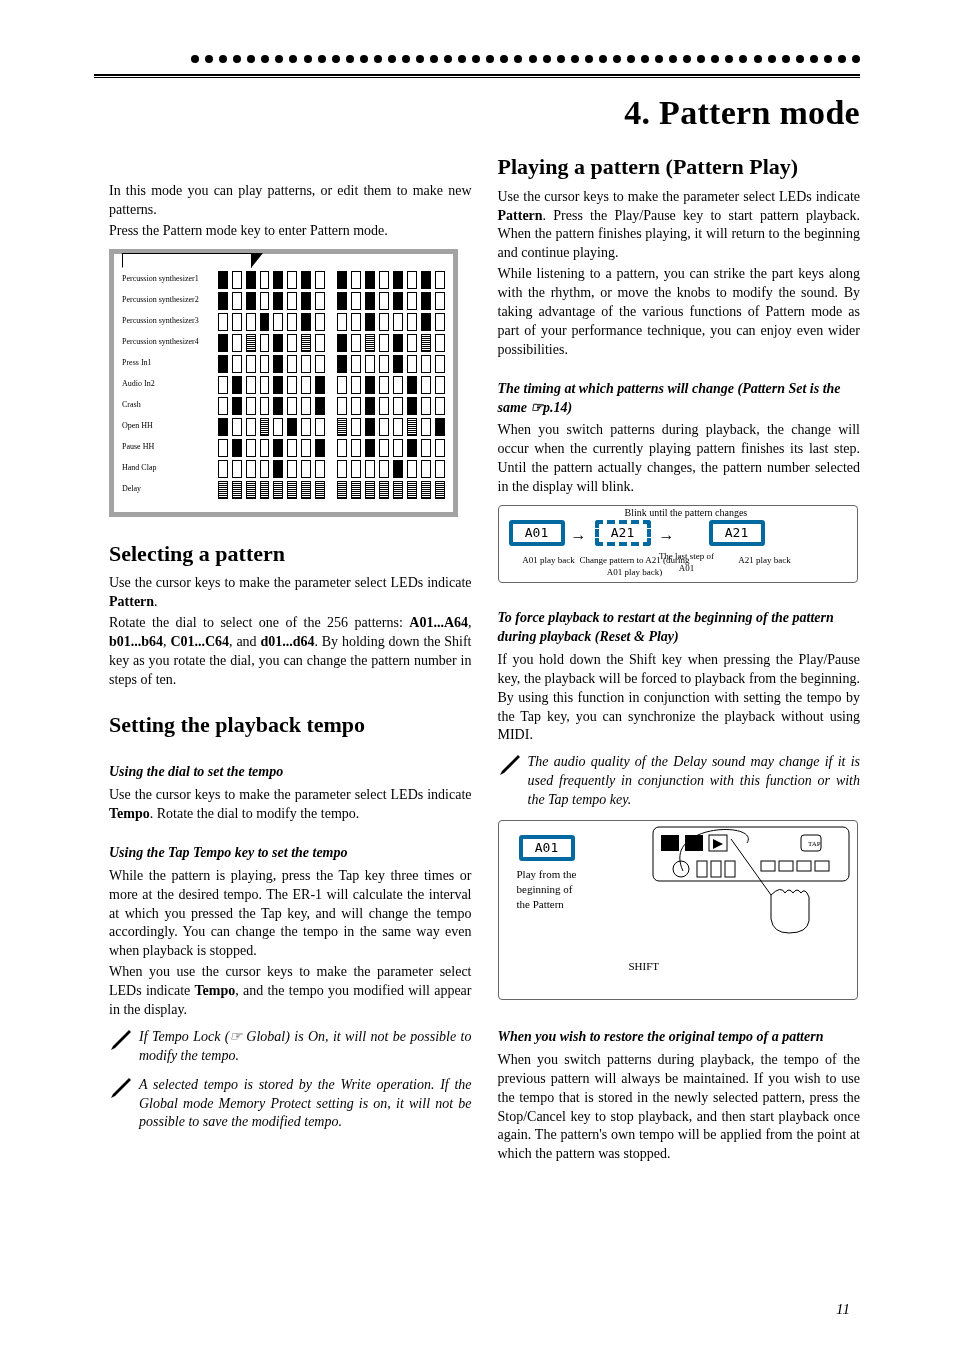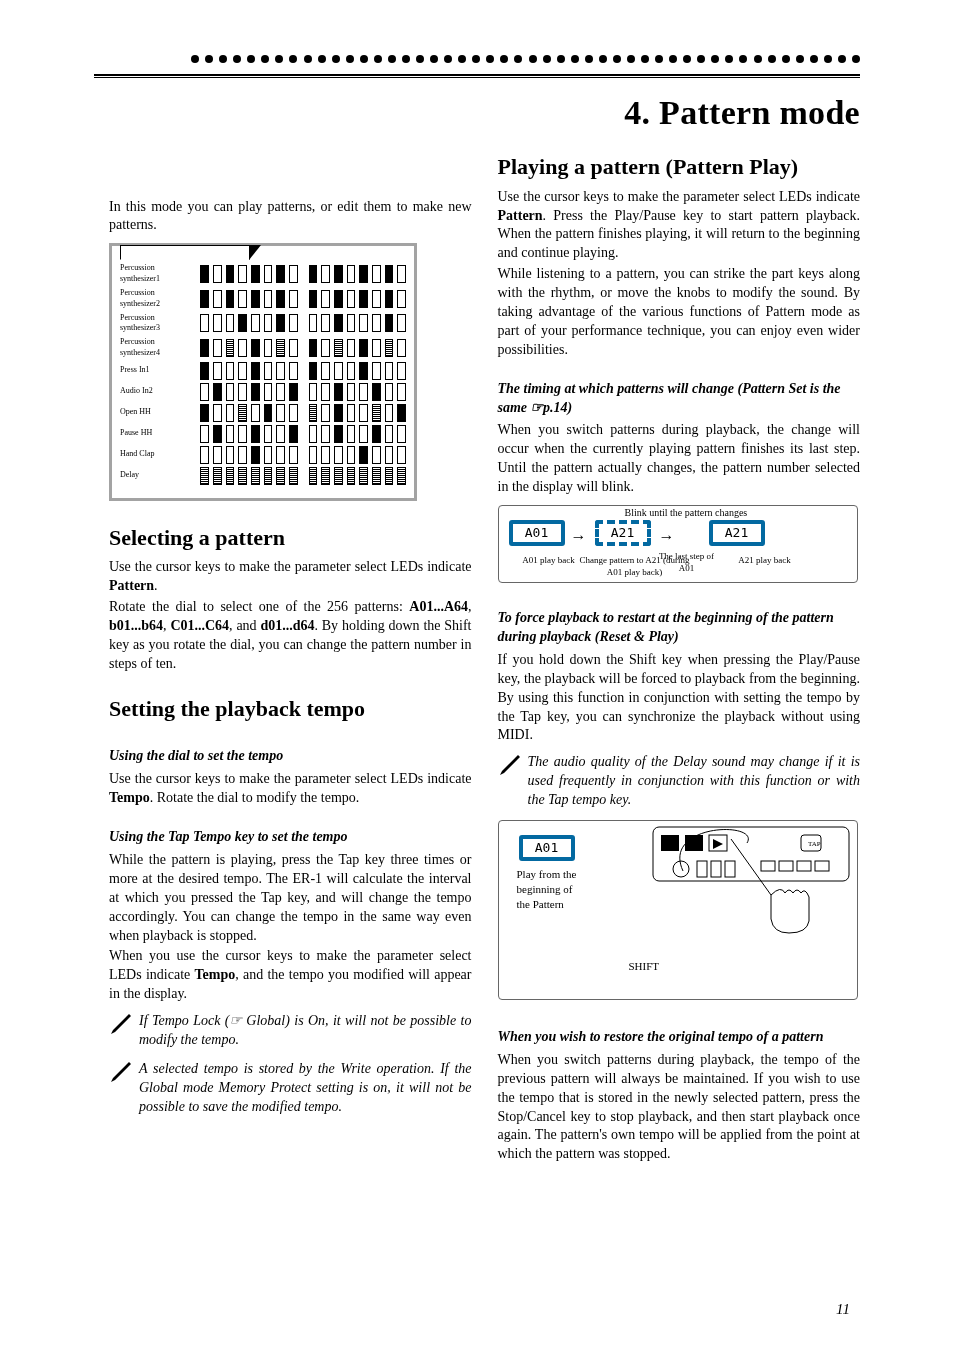--- a/index.html
+++ b/index.html
@@ -61,22 +61,22 @@
     font-weight: 700;
     margin: 18px 0 4px 0;
     font-style: italic;
   }
   p.body { text-align: justify; margin: 0 0 2px 0; }
   .page-num {
     position: absolute; bottom: 32px; right: 104px; font-style: italic; font-size: 15px;
   }
 
   .strip-diagram {
-    border: 3px solid #a3a3a3;
-    width: 308px;
+    border: 5px solid #a3a3a3;
+    width: 349px;
     margin: 6px 8px 4px 0;
     padding: 14px 8px 10px 8px;
     position: relative;
   }
   .strip-tab {
     position: absolute;
     top: -1px; left: 8px;
     width: 130px; height: 15px;
     border: 1px solid #000;
     border-bottom: 1px solid #fff;
@@ -183,20 +183,21 @@
   </div>
 <div class="hr1"></div>
 <div class="hr2"></div>
 
 <div class="chapter-title">4. Pattern mode</div>
 
 <div class="cols">
 
   <div class="col">
     <p class="body">In this mode you can play patterns, or edit them to make new patterns.</p>
+    <p class="body">Press the Pattern mode key to enter Pattern mode.</p>
 
     <div class="strip-diagram">
       <div class="strip-tab"></div>
       <div id="strip-rows">
           <div class="strip-row">
             <div class="strip-label">Percussion synthesizer1</div>
             <div class="step on"></div>
             <div class="step"></div>
             <div class="step on"></div>
             <div class="step"></div>
@@ -289,20 +290,40 @@
             <div class="step"></div>
             <div class="step"></div>
             <div class="step"></div>
             <div class="step on"></div>
             <div class="step"></div>
             <div class="step"></div>
             <div class="step"></div>
           </div>
           <div class="strip-row">
             <div class="strip-label">Audio In2</div>
+            <div class="step"></div>
+            <div class="step on"></div>
+            <div class="step"></div>
+            <div class="step"></div>
+            <div class="step on"></div>
+            <div class="step"></div>
+            <div class="step"></div>
+            <div class="step on"></div>
+            <div class="gap"></div>
+            <div class="step"></div>
+            <div class="step"></div>
+            <div class="step on"></div>
+            <div class="step"></div>
+            <div class="step"></div>
+            <div class="step on"></div>
+            <div class="step"></div>
+            <div class="step"></div>
+          </div>
+          <div class="strip-row">
+            <div class="strip-label">Crash</div>
             <div class="step"></div>
             <div class="step on"></div>
             <div class="step"></div>
             <div class="step"></div>
             <div class="step on"></div>
             <div class="step"></div>
             <div class="step"></div>
             <div class="step on"></div>
             <div class="gap"></div>
             <div class="step"></div>

